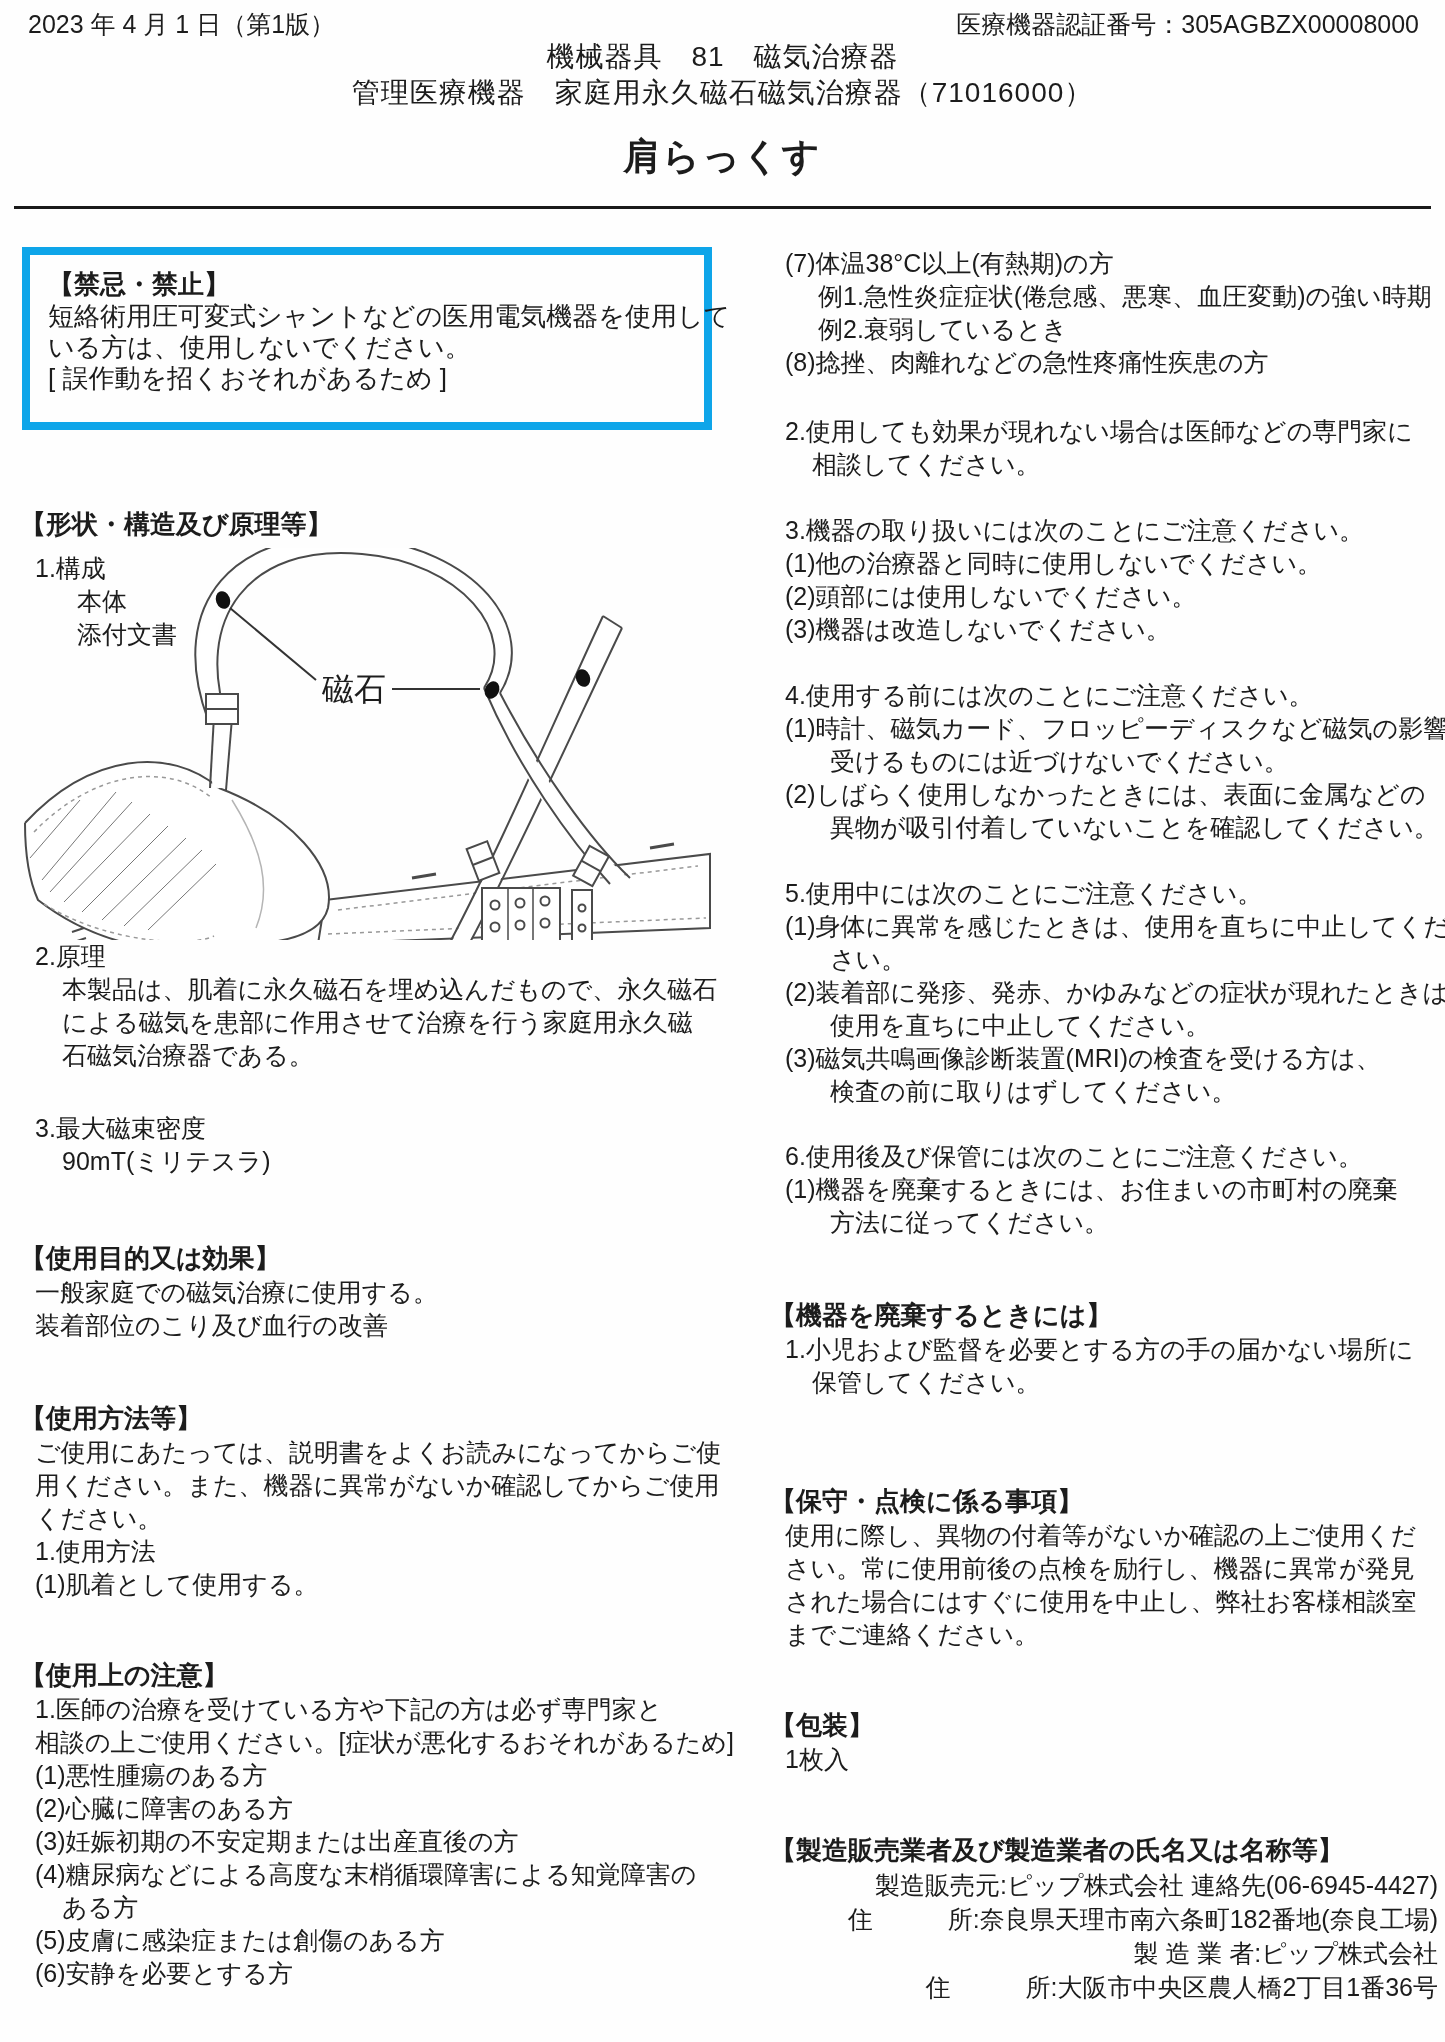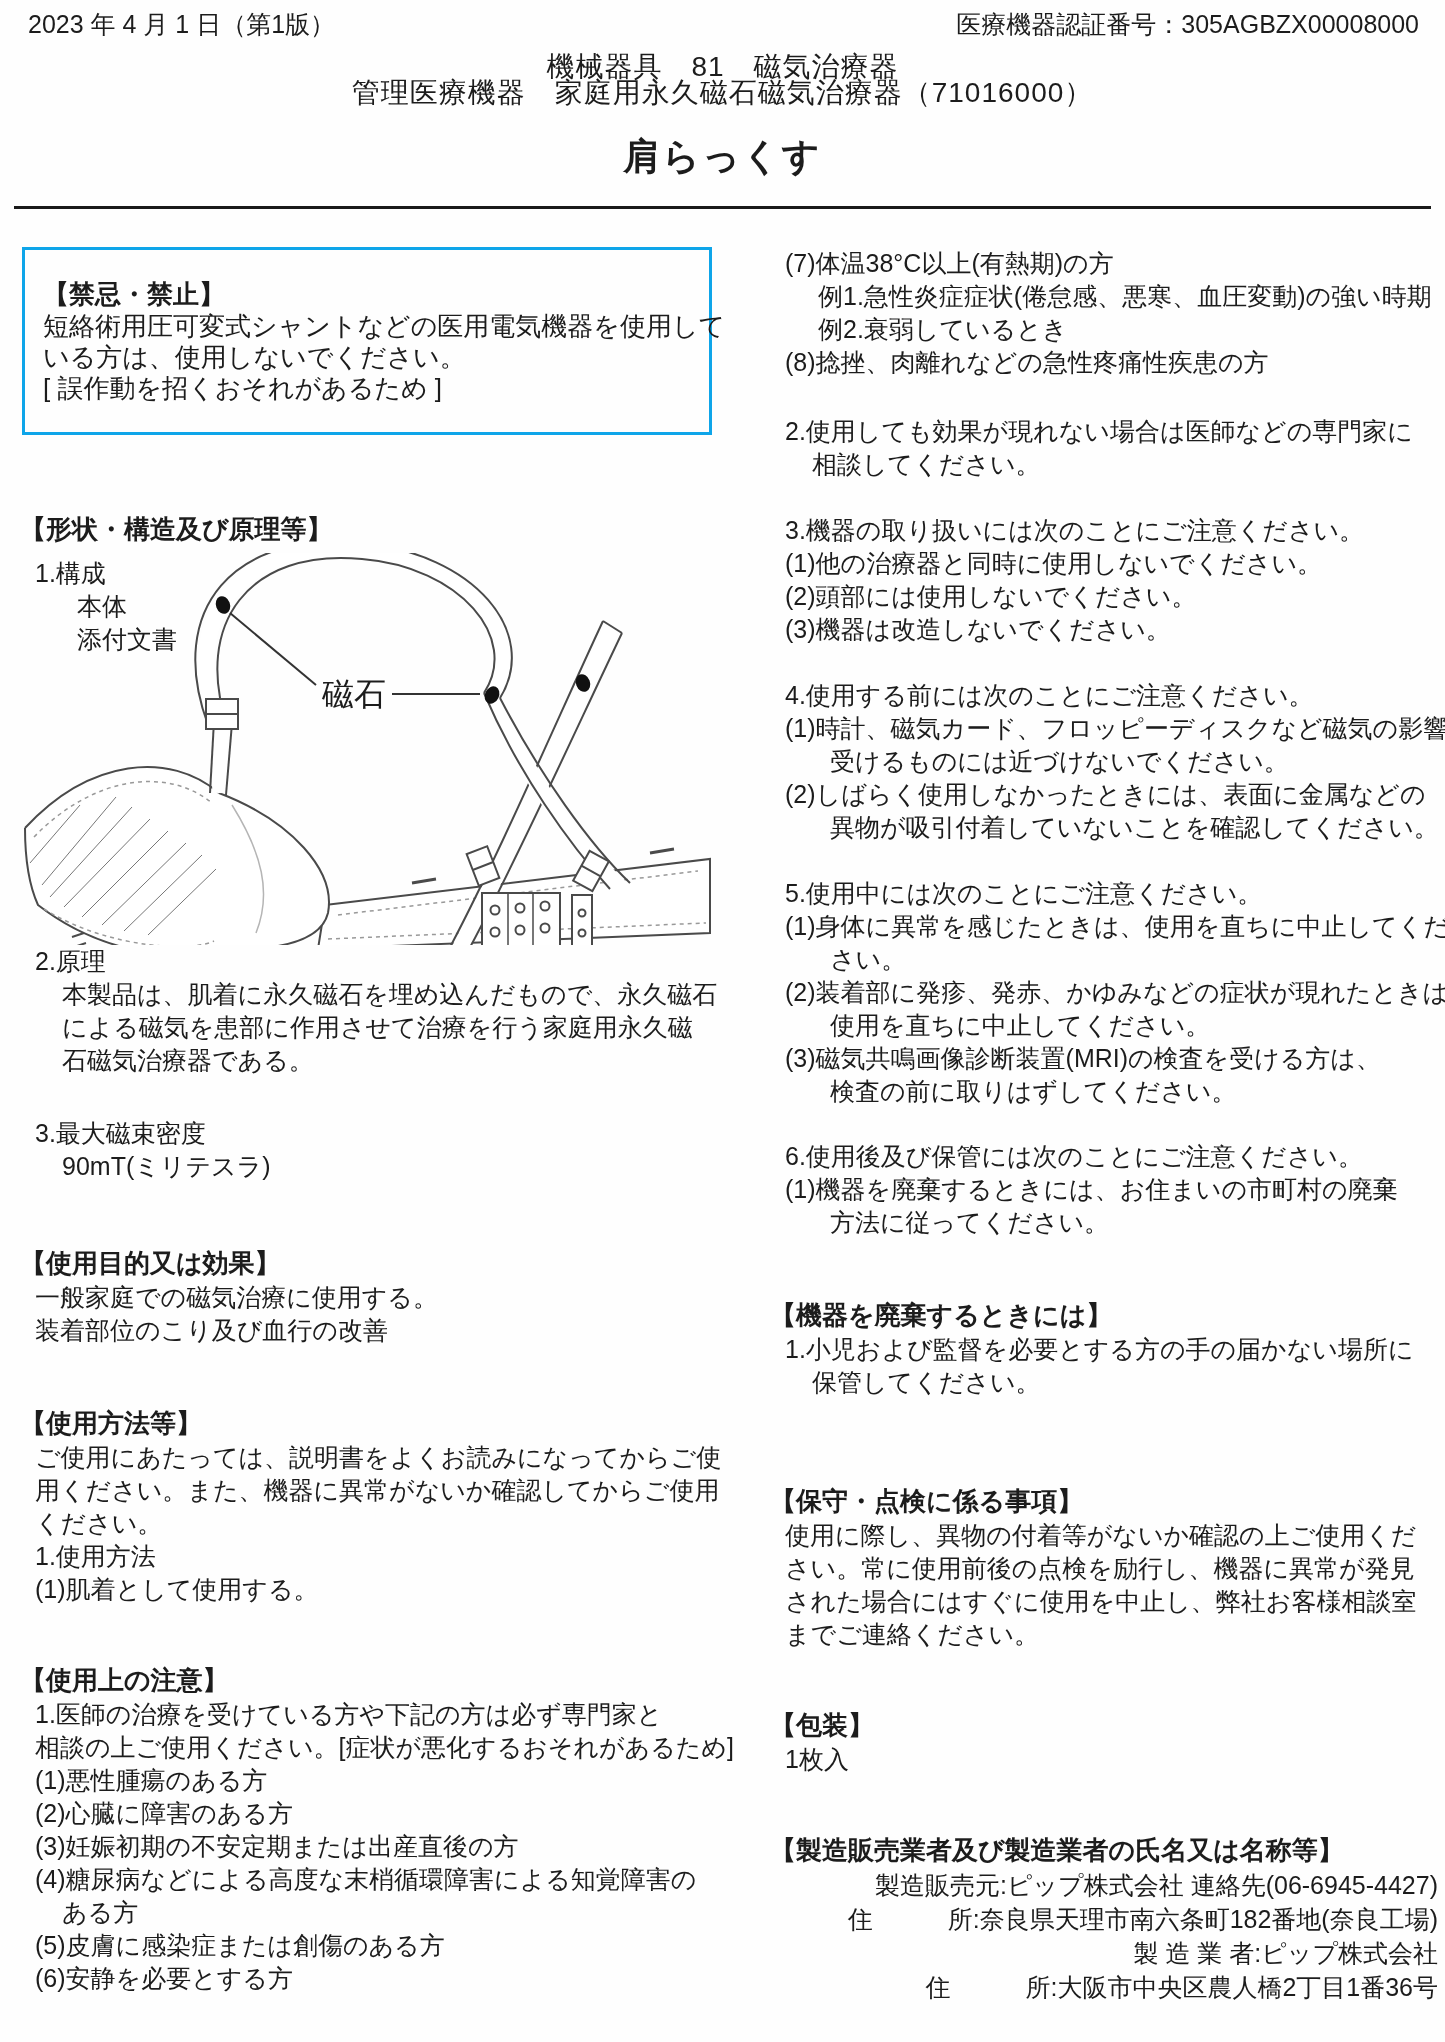--- a/index.html
+++ b/index.html
@@ -5,40 +5,40 @@
   * { margin:0; padding:0; box-sizing:border-box; }
   html,body { background:#ffffff; }
   .page {
     position:relative; width:1445px; height:2042px; margin:0 auto;
     background:#fefefe; color:#1c1c1c;
     font-family:"Liberation Sans","DejaVu Sans",sans-serif;
     overflow:hidden;
   }
   .hdr-date { position:absolute; left:28px; top:8px; font-size:20px; }
   .hdr-cert { position:absolute; right:26px; top:8px; font-size:20px; }
-  .hdr-c1 { position:absolute; left:0; right:0; top:48px; text-align:center; font-size:28px; letter-spacing:1px; }
+  .hdr-c1 { position:absolute; left:0; right:0; top:38px; text-align:center; font-size:28px; letter-spacing:1px; }
   .hdr-c2 { position:absolute; left:0; right:0; top:74px; text-align:center; font-size:28px; letter-spacing:1px; }
   .hdr-name { position:absolute; left:0; right:0; top:108px; text-align:center; font-size:37px; font-weight:bold; letter-spacing:2px;margin-top:24px; }
   .rule { position:absolute; left:14px; right:14px; top:206px; height:3px; background:#1a1a1a; }
 
   .col { position:absolute; top:240px; }
   .col-left  { left:20px;  width:692px; }
   .col-right { left:770px; width:668px; }
 
   .ln   { font-size:25px; line-height:33px; white-space:nowrap; }
   .sec-h{ font-size:26px; font-weight:bold; line-height:36px; white-space:nowrap; }
   .i1 { padding-left:15px; }
   .i2 { padding-left:42px; }
   .i3 { padding-left:60px; }
   .i4 { padding-left:48px; }
 
   .warnbox {
     margin:7px 0 0 2px; width:690px;
-    border:3px solid #0ea5e9;
-    padding:27px 16px 28px 18px;
+    border:8px solid #0ea5e9;
+    padding:12px 16px 28px 18px;
   }
   .warnbox .ln { font-size:26px; line-height:31px; }
   .warn-h { font-size:26px; font-weight:bold; line-height:34px; }
 
   .gap-sm { margin-top:33px; }
   .gap-md { margin-top:36px; }
 
   .diagram { position:relative; height:392px; margin-top:6px; }
   .diagram .comp { position:absolute; left:15px; top:4px; z-index:2; }
   .diagram .comp .ln { line-height:33px; }

